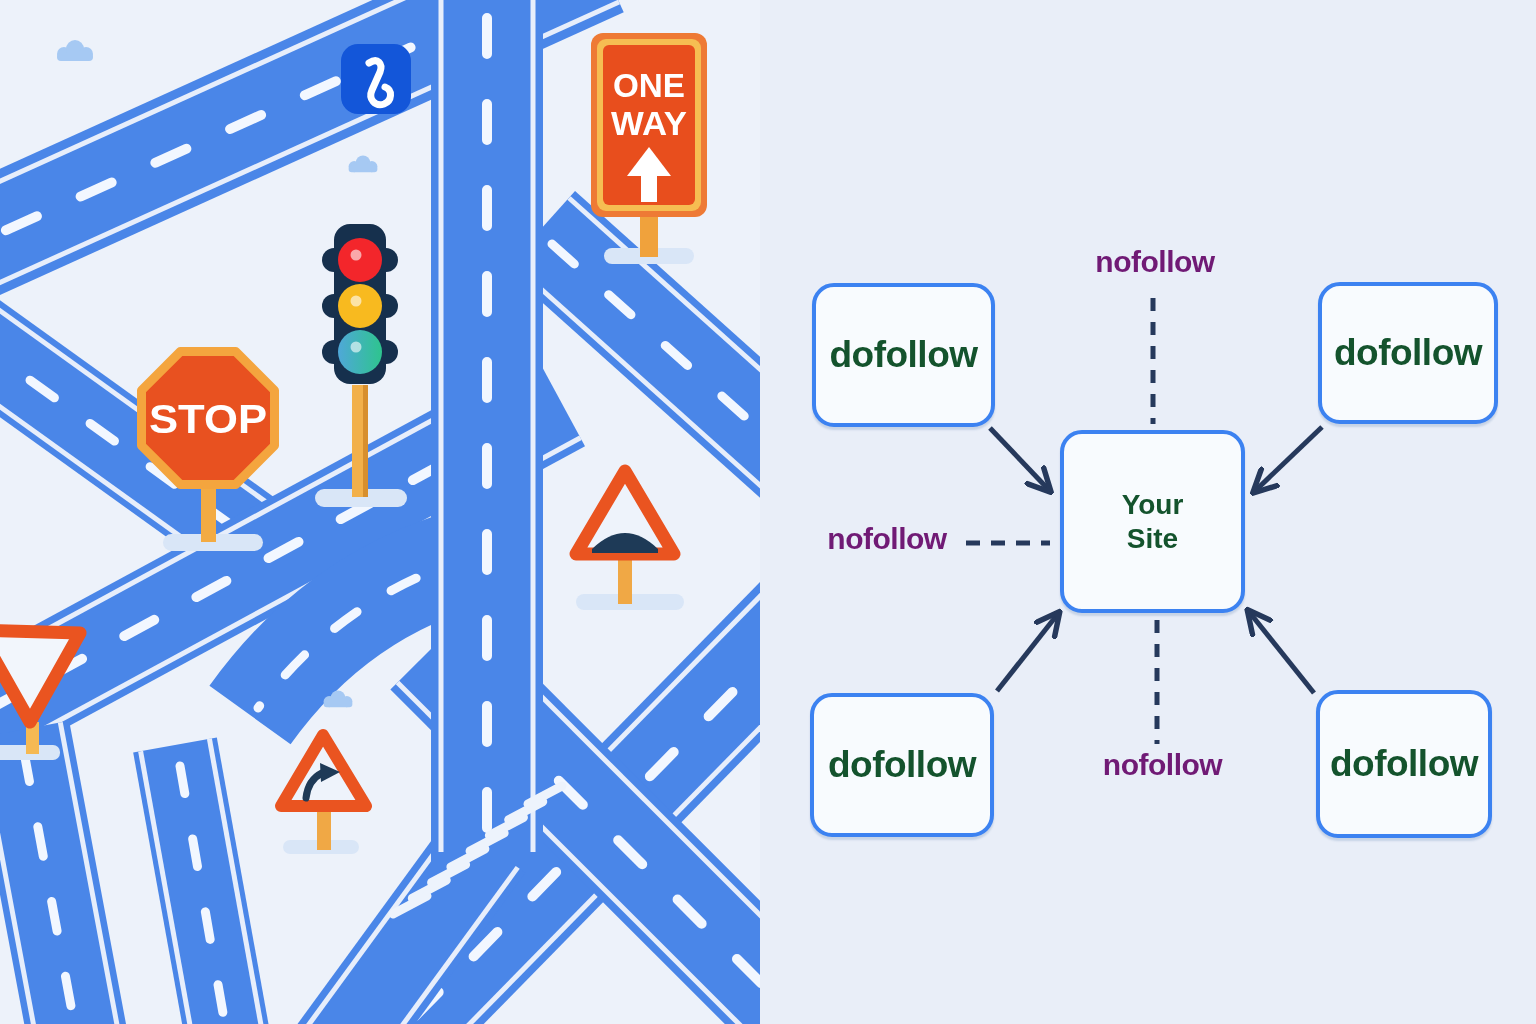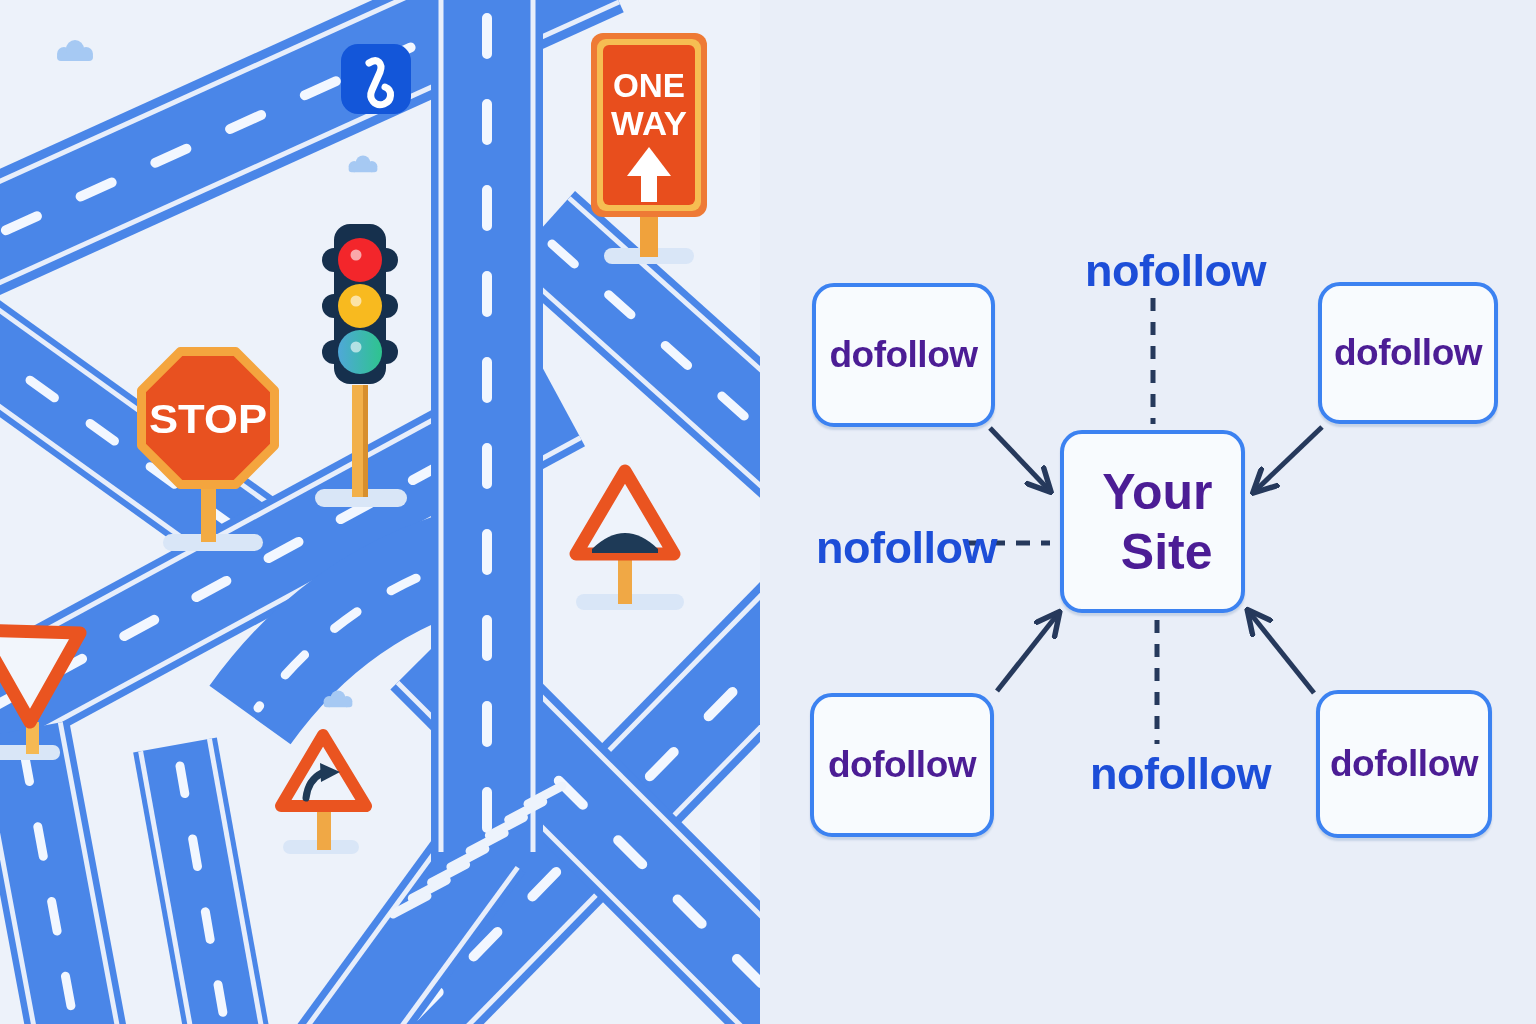--- a/index.html
+++ b/index.html
@@ -6,28 +6,28 @@
   body{
     width:1536px;height:1024px;overflow:hidden;
     font-family:"Liberation Sans","DejaVu Sans",sans-serif;
     background:#e9eef8;display:flex;
   }
   .illustration-wrap{width:760px;height:875px;flex:0 0 auto;}
   .diagram{position:relative;width:776px;height:1024px;flex:0 0 auto;background:#e9eef8;}
   .node-box{
     position:absolute;display:flex;align-items:center;justify-content:center;
     background:#f8fbfe;border:4px solid #3c82f1;border-radius:22px;
-    box-sizing:border-box;color:#4c1d95;font-weight:700;
+    box-sizing:border-box;color:#14532d;font-weight:700;
     box-shadow:0 3px 2px rgba(46,86,150,0.18);
   }
   .dofollow-box{font-size:37px;letter-spacing:-0.5px;}
-  .center-box{font-size:50px;line-height:1.2;text-align:right;}
+  .center-box{font-size:28px;line-height:1.2;text-align:center;}
   .center-box .inner{width:120px;}
   .nofollow-label{
-    position:absolute;color:#1d4ed8;font-weight:700;font-size:45px;
+    position:absolute;color:#701a75;font-weight:700;font-size:30px;
     letter-spacing:-0.5px;text-align:center;
   }
   .connector-layer{position:absolute;left:0;top:0;pointer-events:none;}
 </style>
 </head>
 <body>
 
 <div class="illustration-wrap">
 <svg width="760" height="1024" viewBox="0 0 760 1024">
   <defs>

